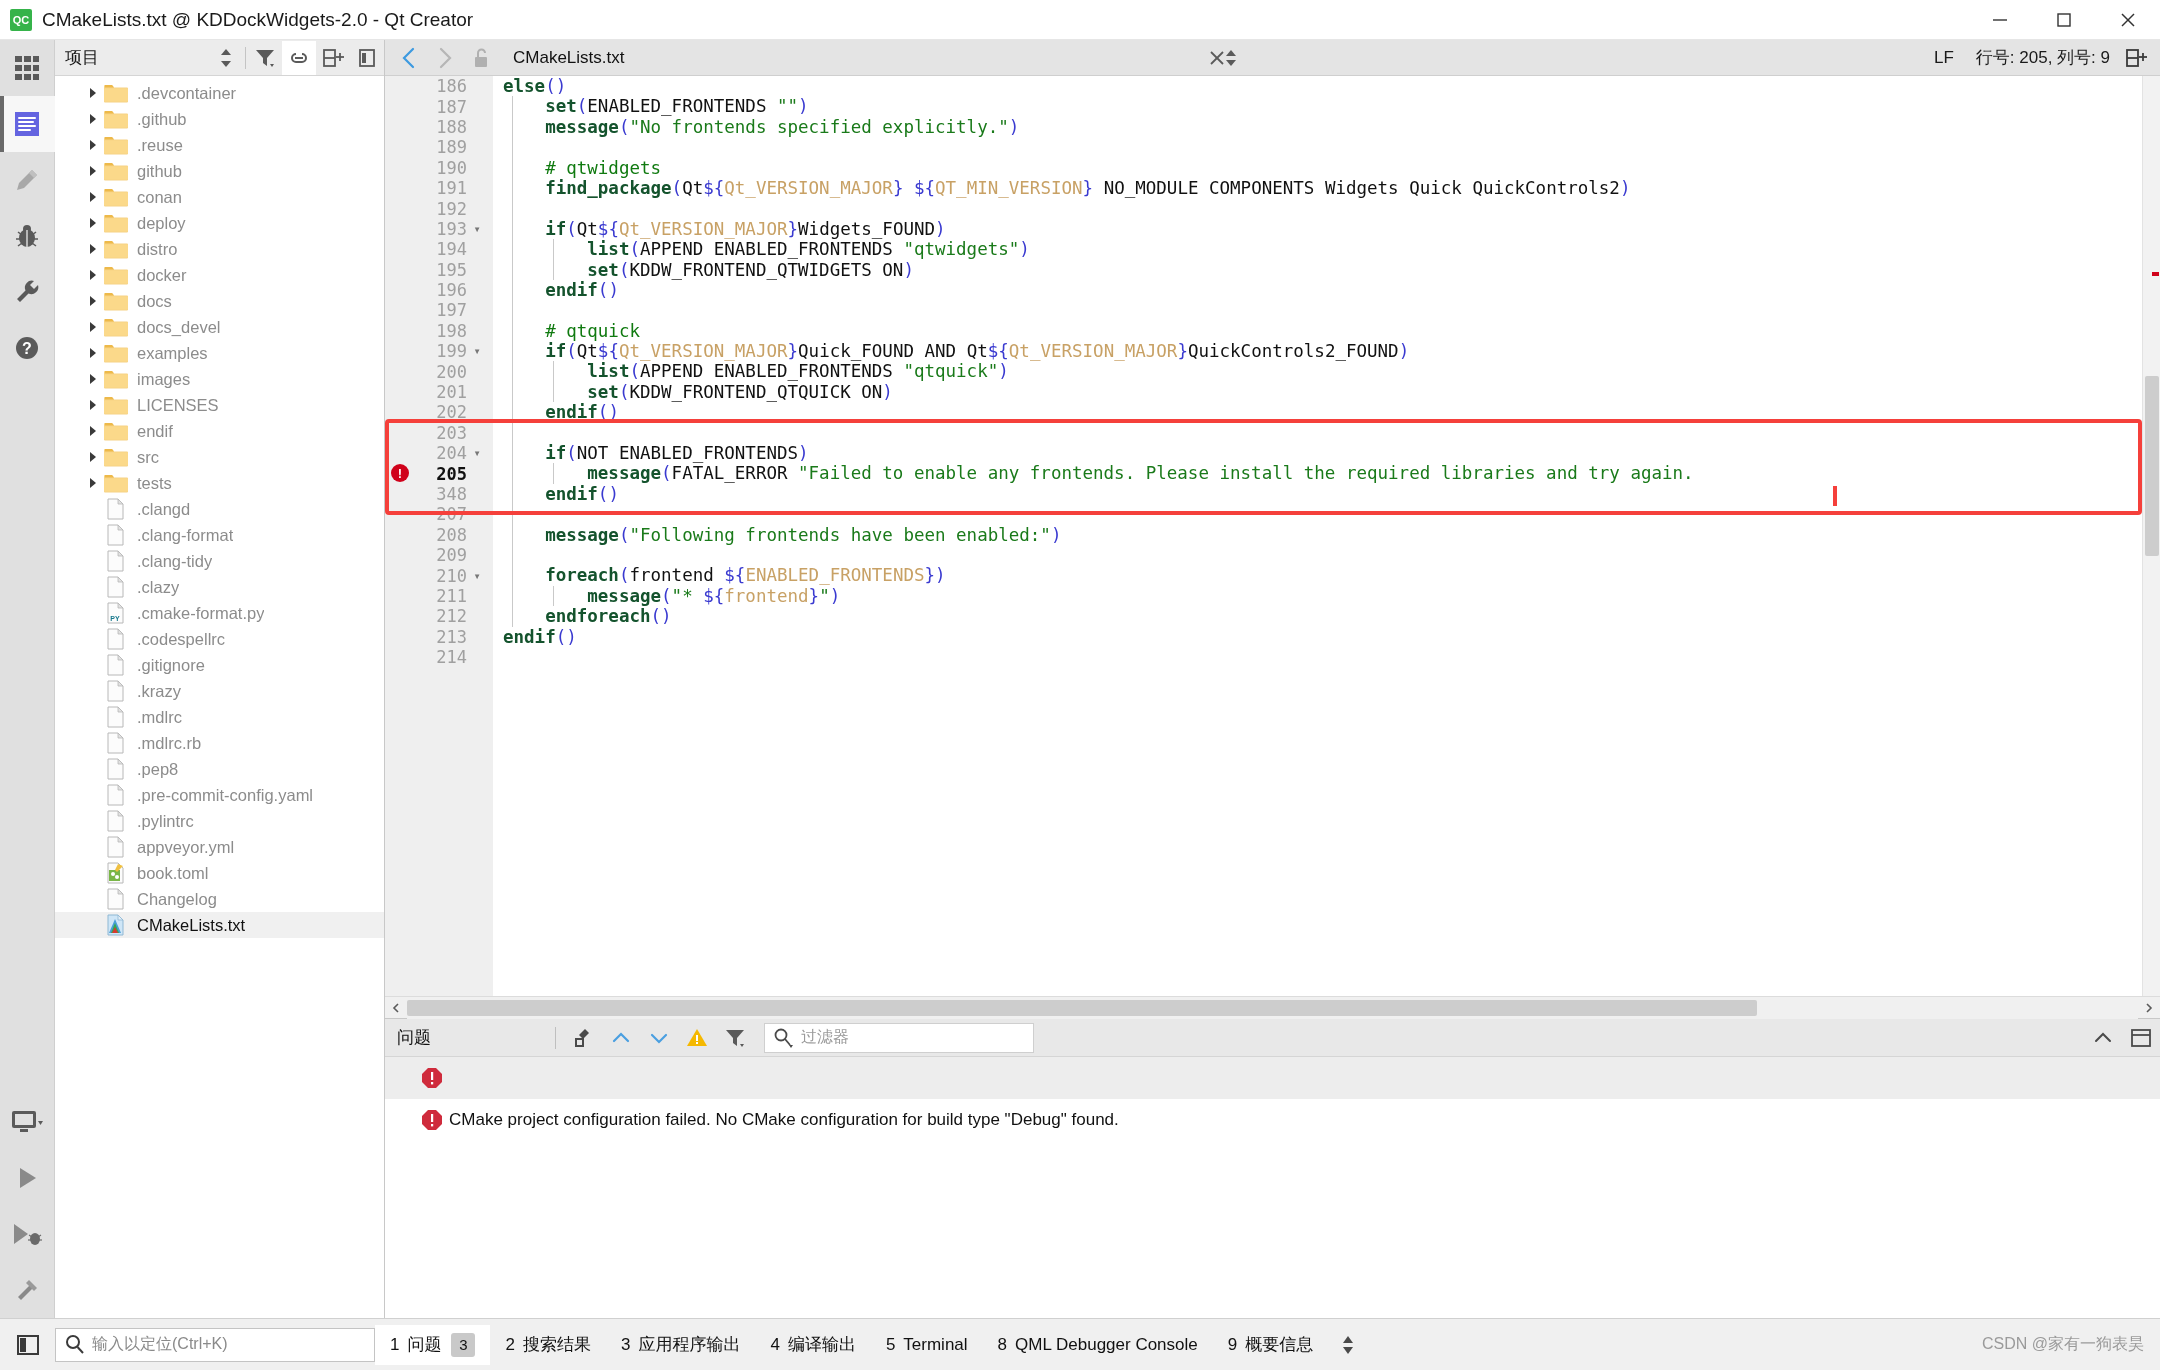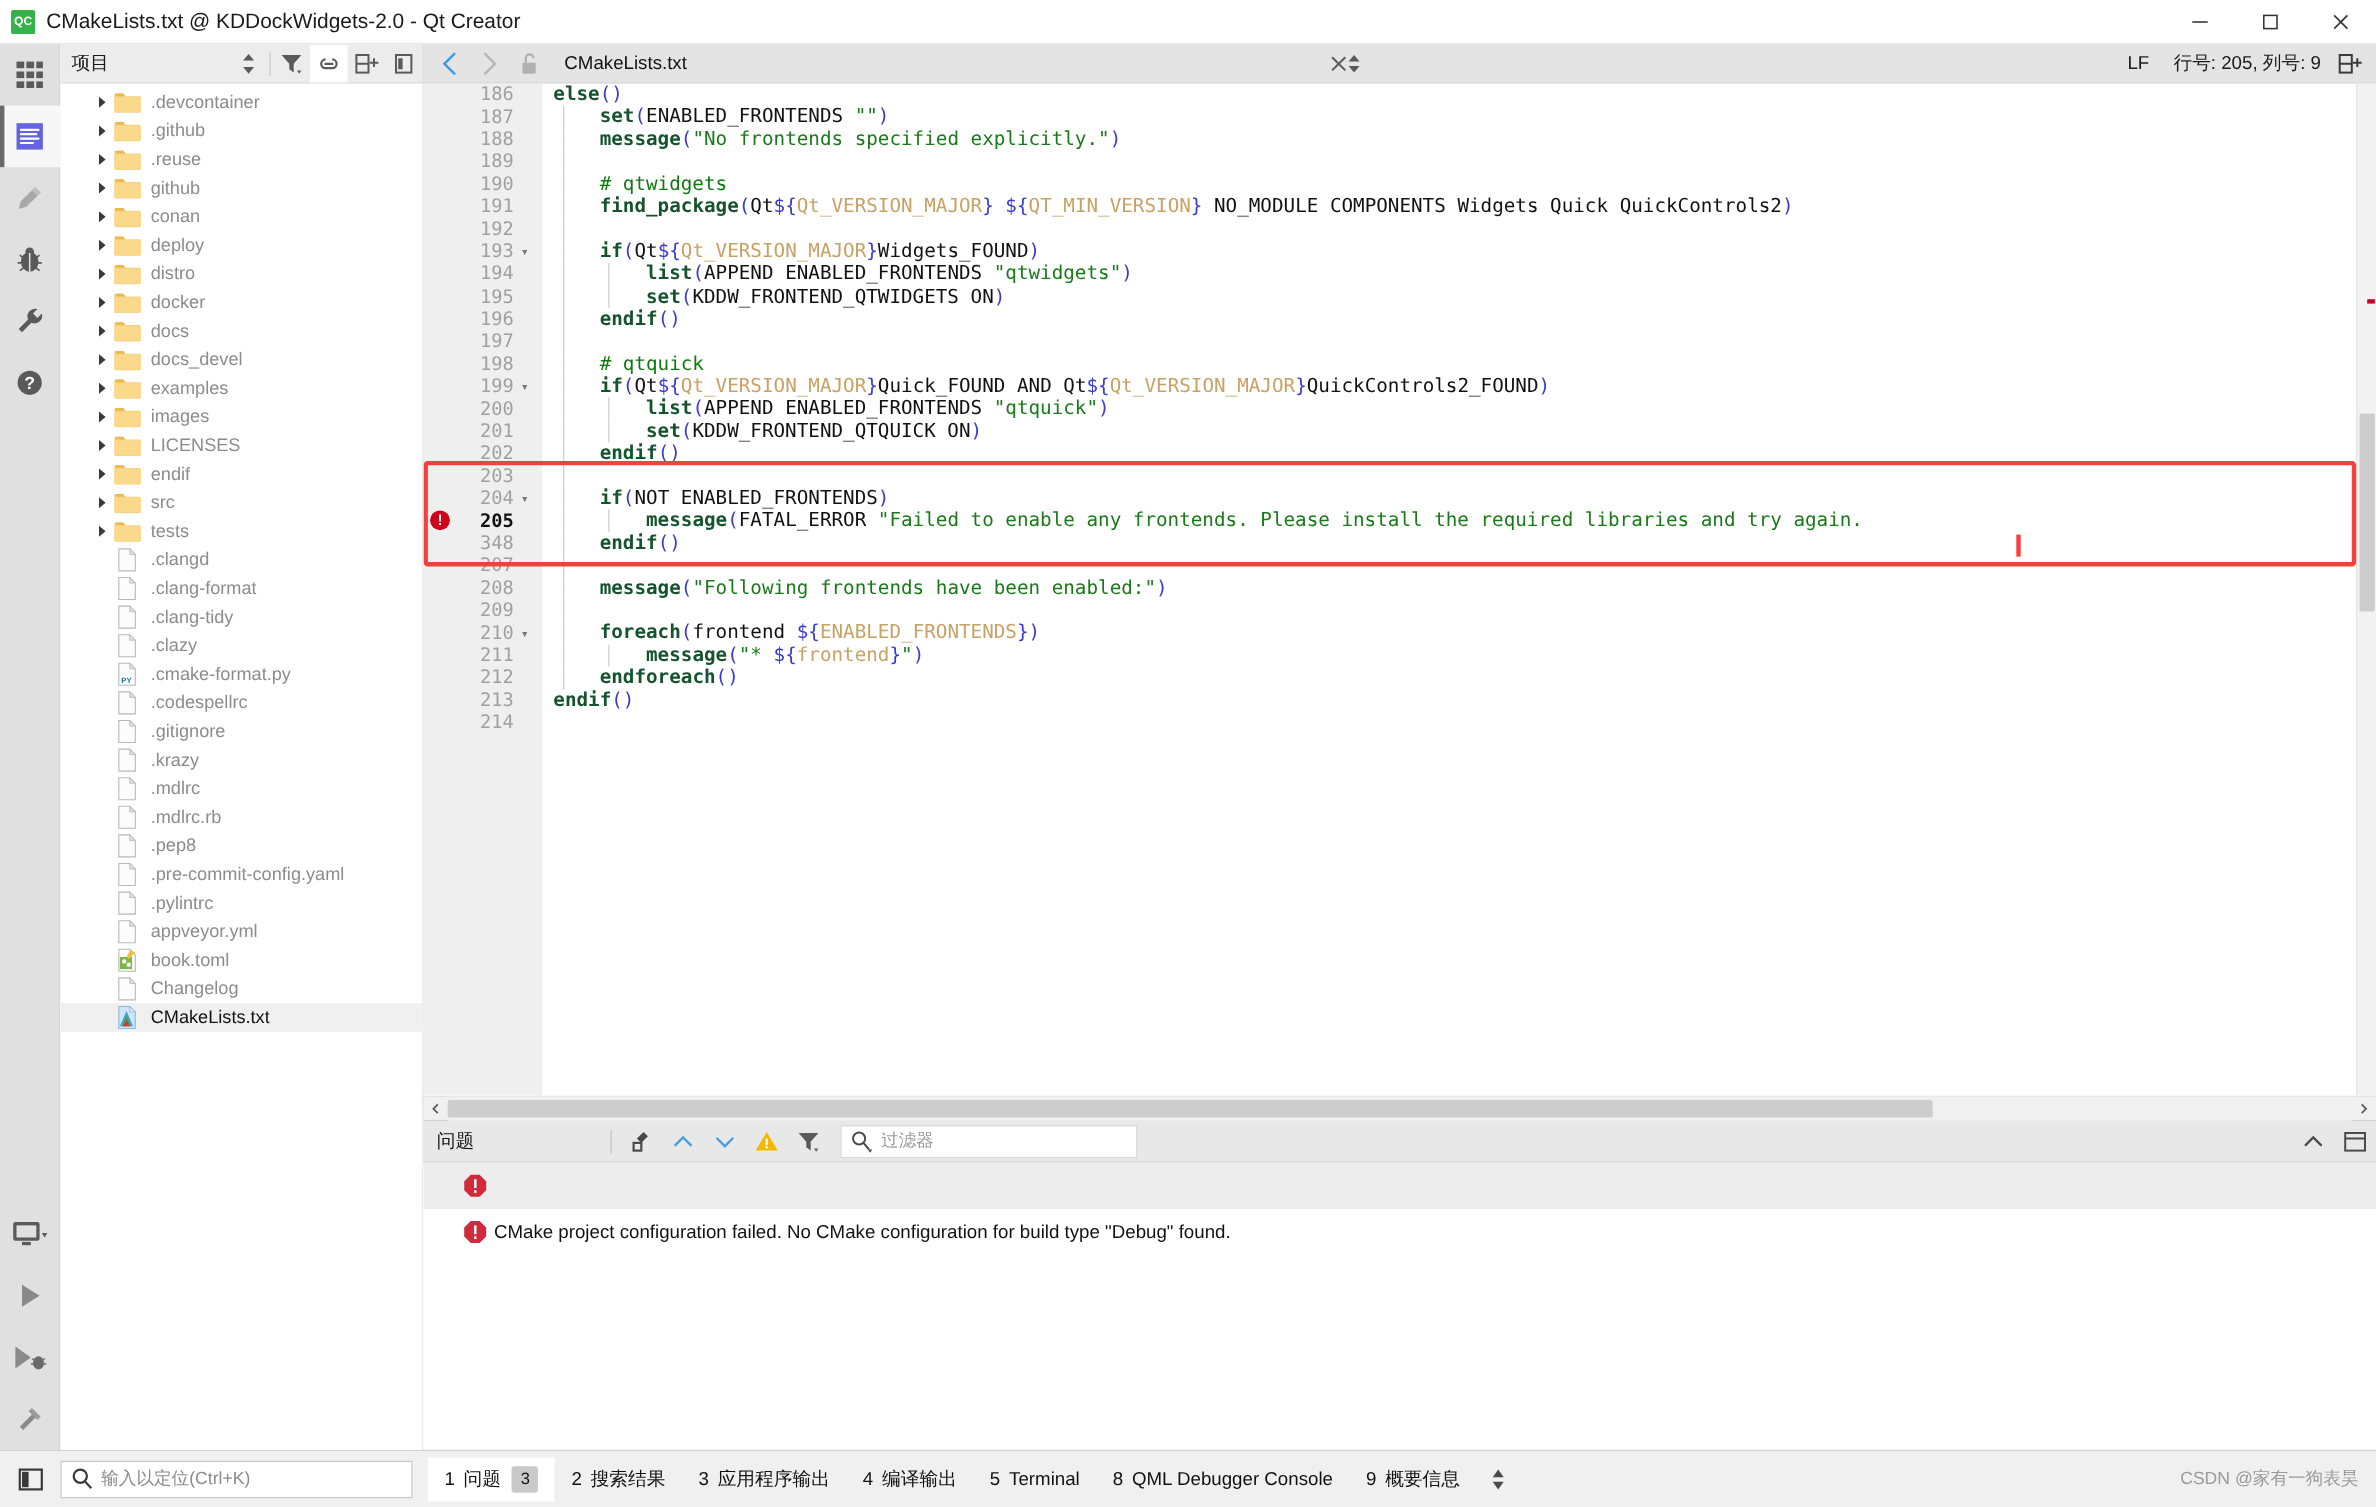--- a/index.html
+++ b/index.html
@@ -176,21 +176,20 @@
   .issue-loc { font-size: 17px; color: #111; padding-right: 24px; }
 
   
   .statusbar {
     height: 52px; flex: 0 0 52px; background: #f0f0f0; display: flex; align-items: center;
     border-top: 1px solid #d0d0d0;
   }
   .sb-left { width: 55px; display: flex; align-items: center; justify-content: center; }
   .locator {
     width: 320px; height: 34px; background: #fff; border: 1px solid #c4c4c4; display: flex; align-items: center;
-    margin-right: 14px;
   }
   .locator .ph { font-size: 16px; color: #8a8a8a; margin-left: 4px; }
   .out-tabs { display: flex; align-items: center; gap: 0; }
   .out-tab { display: flex; align-items: center; padding: 0 15px; height: 40px; font-size: 17px; color: #111; white-space: nowrap; }
   .out-tab.active { background: #ffffff; }
   .out-num { margin-right: 8px; color: #111; }
   .badge {
     margin-left: 10px; min-width: 24px; height: 24px; background: #c9c9c9; color: #111;
     border-radius: 3px; font-size: 15px; display: flex; align-items: center; justify-content: center; padding: 0 5px;
   }

